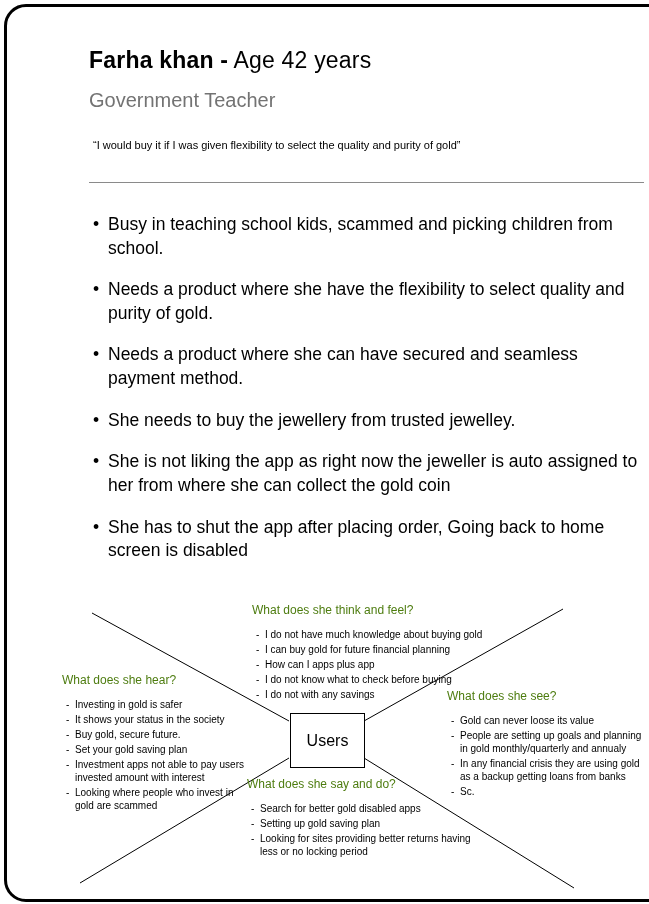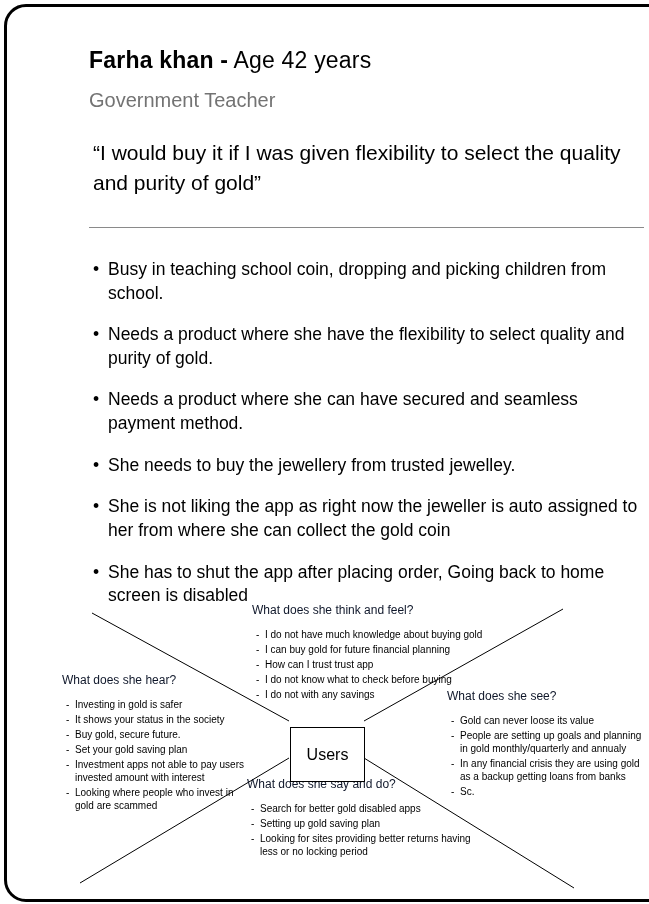--- a/index.html
+++ b/index.html
@@ -36,21 +36,21 @@
   .header h1 .age { font-weight: 400; }
   .header h2 {
     margin: 15px 0 0 42px;
     font-size: 20px;
     font-weight: 400;
     color: #737373;
   }
   .quote {
     margin: 26px 0 0 46px;
     width: 545px;
-    font-size: 21px;
+    font-size: 11px;
     line-height: 1.45;
     color: #000000;
   }
   .divider {
     margin: 28px 40px 0 42px;
     border: none;
     border-top: 1px solid #8a8a8a;
   }
   .points {
     margin: 30px 0 0 46px;
@@ -88,21 +88,21 @@
   .map-lines line {
     stroke: #000000;
     stroke-width: 1;
   }
   .quad {
     position: absolute;
   }
   .q-title {
     font-size: 12px;
     font-weight: 400;
-    color: #0f172a;
+    color: #4d7c0f;
     margin-bottom: 11px;
   }
   .quad ul {
     margin: 4px;
     padding: 0;
     list-style: none;
     font-size: 10px;
     line-height: 1.3;
   }
   .quad li {
@@ -116,21 +116,21 @@
     left: 0;
     top: 0;
   }
   .quad.think { left: 245px; top: 8px;  width: 235px; }
   .quad.hear  { left: 55px;  top: 78px; width: 188px; }
   .quad.see   { left: 440px; top: 94px; width: 200px; }
   .quad.say   { left: 240px; top: 182px; width: 242px; }
   .users-box {
     position: absolute;
     left: 283px;
-    top: 132px;
+    top: 118px;
     width: 73px;
     height: 53px;
     border: 1.5px solid #000000;
     background: #ffffff;
     display: flex;
     align-items: center;
     justify-content: center;
     font-size: 16px;
   }
 </style>
@@ -141,21 +141,21 @@
 
   <div class="header">
     <h1><span class="name">Farha khan -</span> <span class="age">Age 42 years</span></h1>
     <h2>Government Teacher</h2>
     <p class="quote">“I would buy it if I was given flexibility to select the quality and purity of gold”</p>
   </div>
 
   <hr class="divider">
 
   <ul class="points">
-    <li>Busy in teaching school coin, dropping and picking children from school.</li>
+    <li>Busy in teaching school kids, scammed and picking children from school.</li>
     <li>Needs a product where she have the flexibility to select quality and purity of gold.</li>
     <li>Needs a product where she can have secured and seamless payment method.</li>
     <li>She needs to buy the jewellery from trusted jewelley.</li>
     <li>She is not liking the app as right now the jeweller is auto assigned to her from where she can collect the gold coin</li>
     <li>She has to shut the app after placing order, Going back to home screen is disabled</li>
   </ul>
 
   <div class="empathy-map">
 
     <svg class="map-lines" viewBox="0 0 649 302" xmlns="http://www.w3.org/2000/svg">
@@ -163,21 +163,21 @@
       <line x1="556" y1="14" x2="357" y2="126"></line>
       <line x1="73" y1="288" x2="282" y2="163"></line>
       <line x1="567" y1="293" x2="357" y2="163"></line>
     </svg>
 
     <div class="quad think">
       <div class="q-title">What does she think and feel?</div>
       <ul>
         <li>I do not have much knowledge about buying gold</li>
         <li>I can buy gold for future financial planning</li>
-        <li>How can I trust trust app</li>
+        <li>How can I apps plus app</li>
         <li>I do not know what to check before buying</li>
         <li>I do not with any savings</li>
       </ul>
     </div>
 
     <div class="quad hear">
       <div class="q-title">What does she hear?</div>
       <ul>
         <li>Investing in gold is safer</li>
         <li>It shows your status in the society</li>

